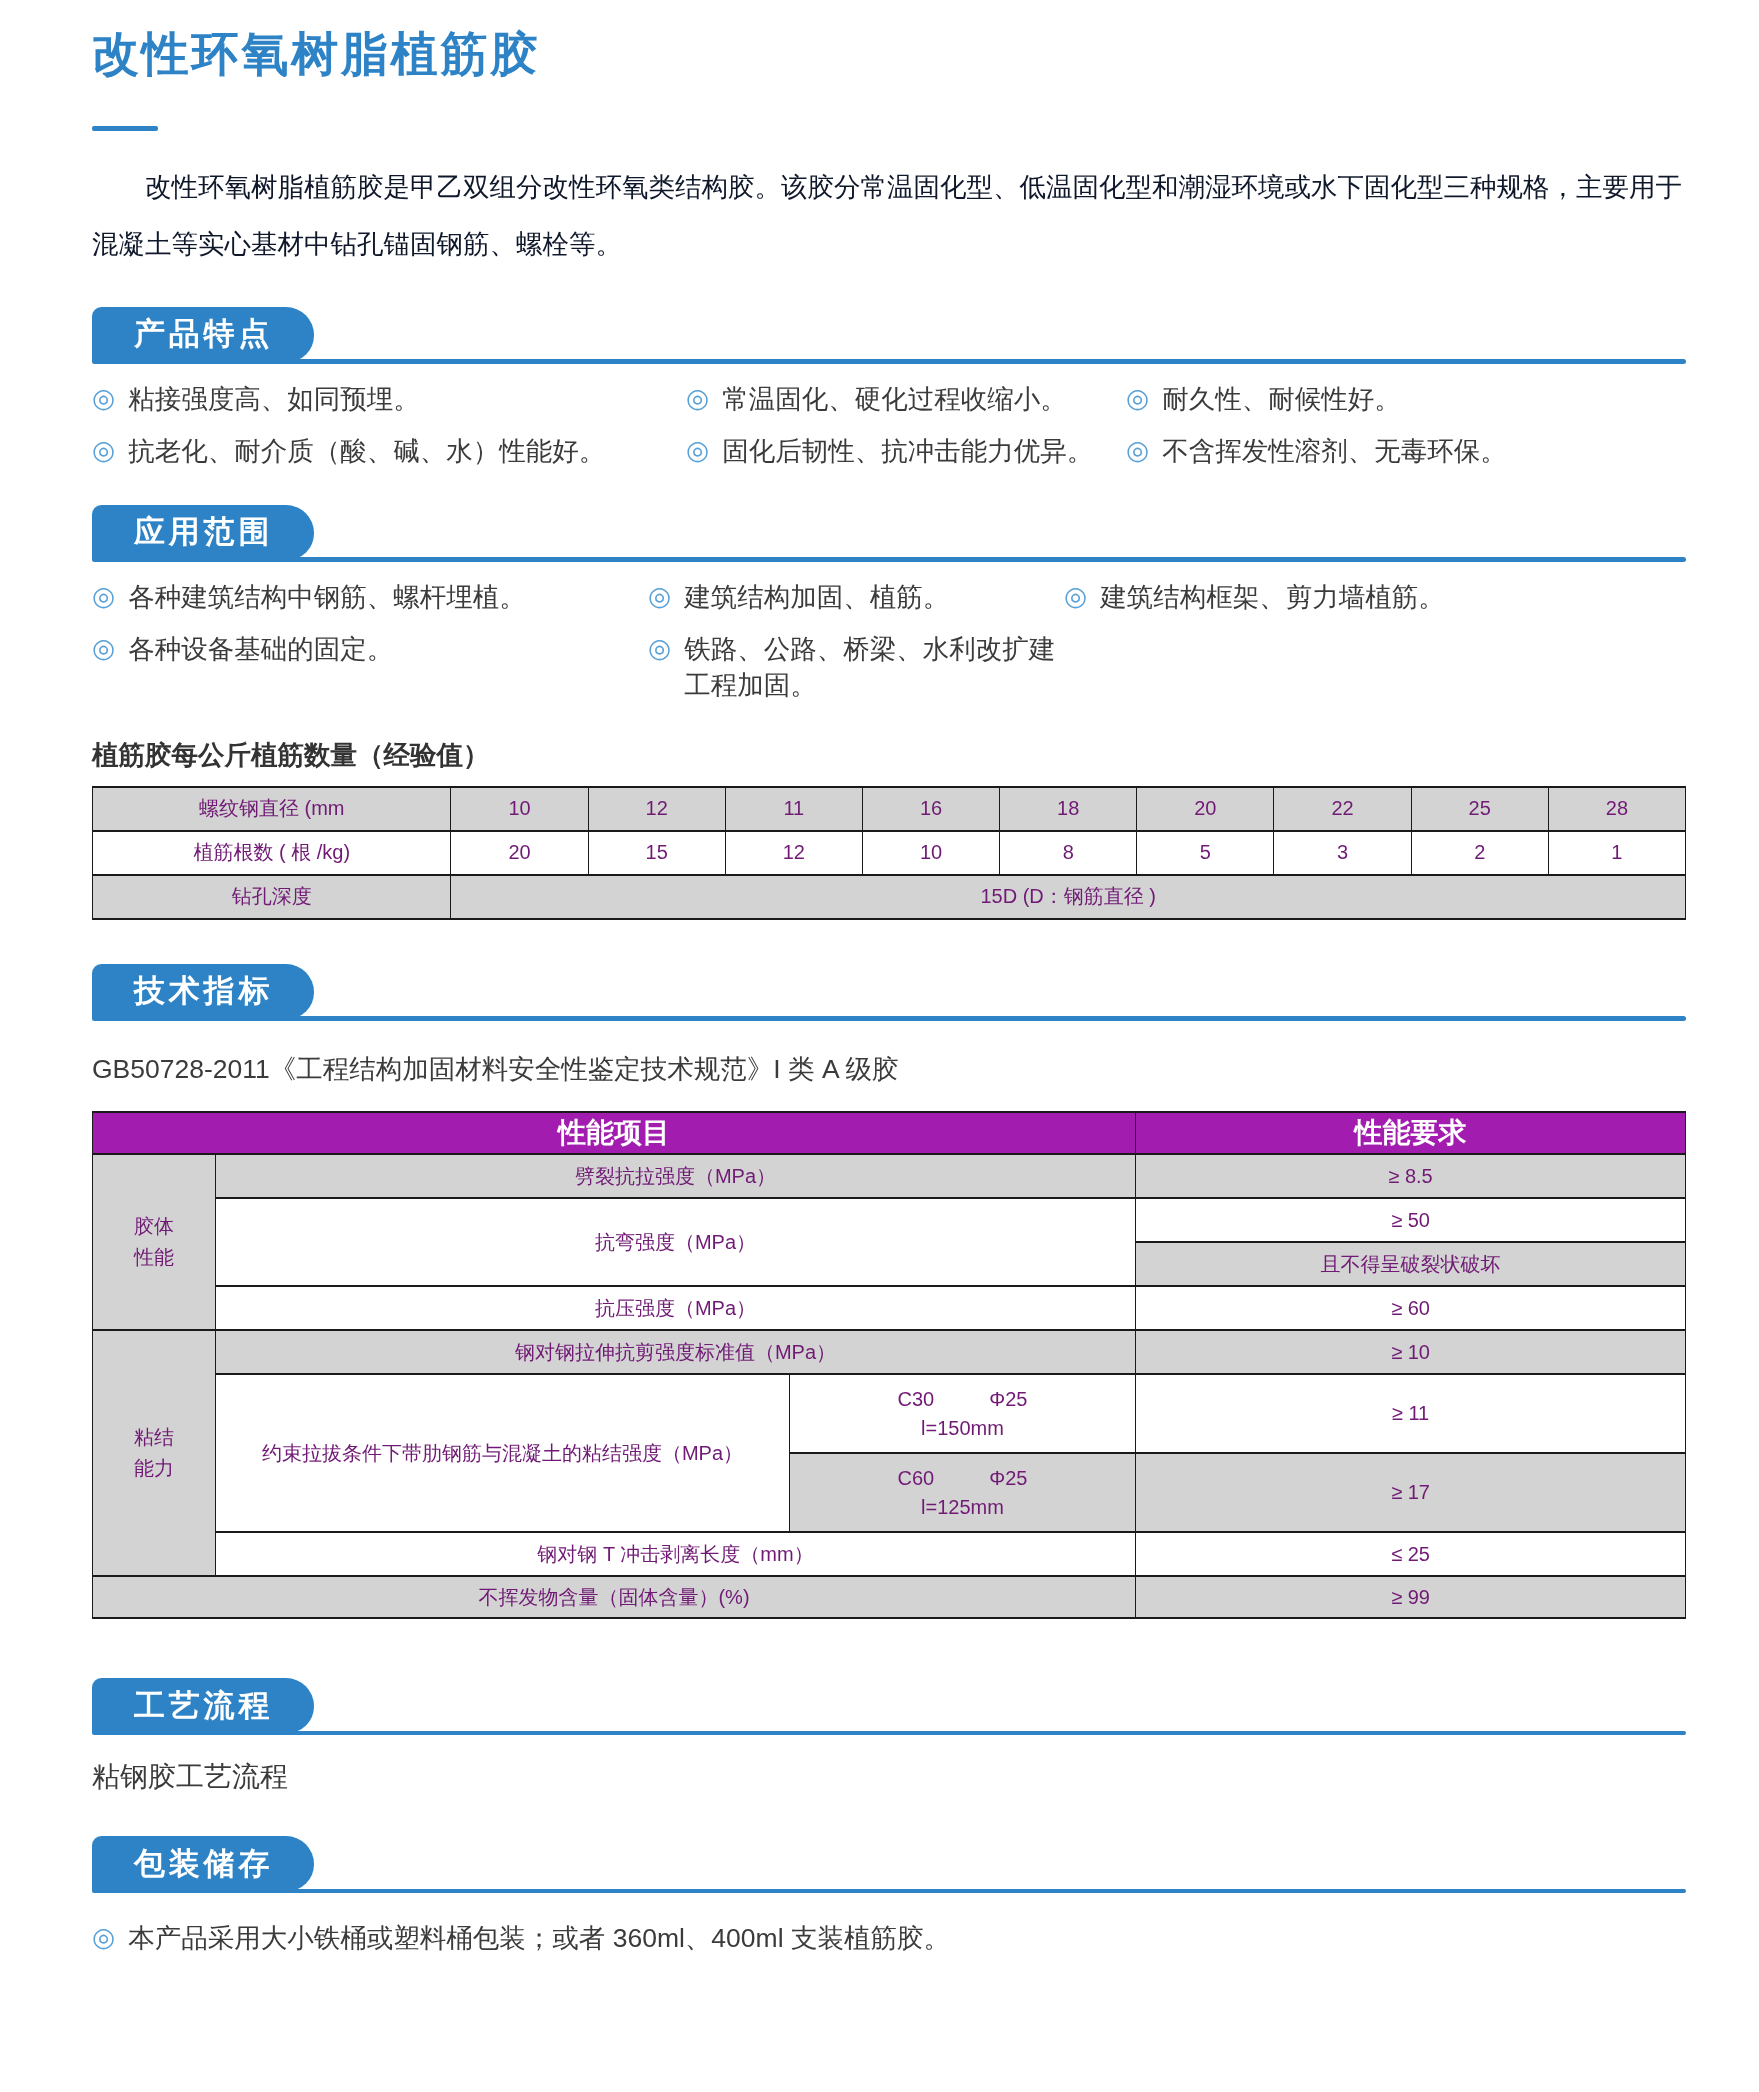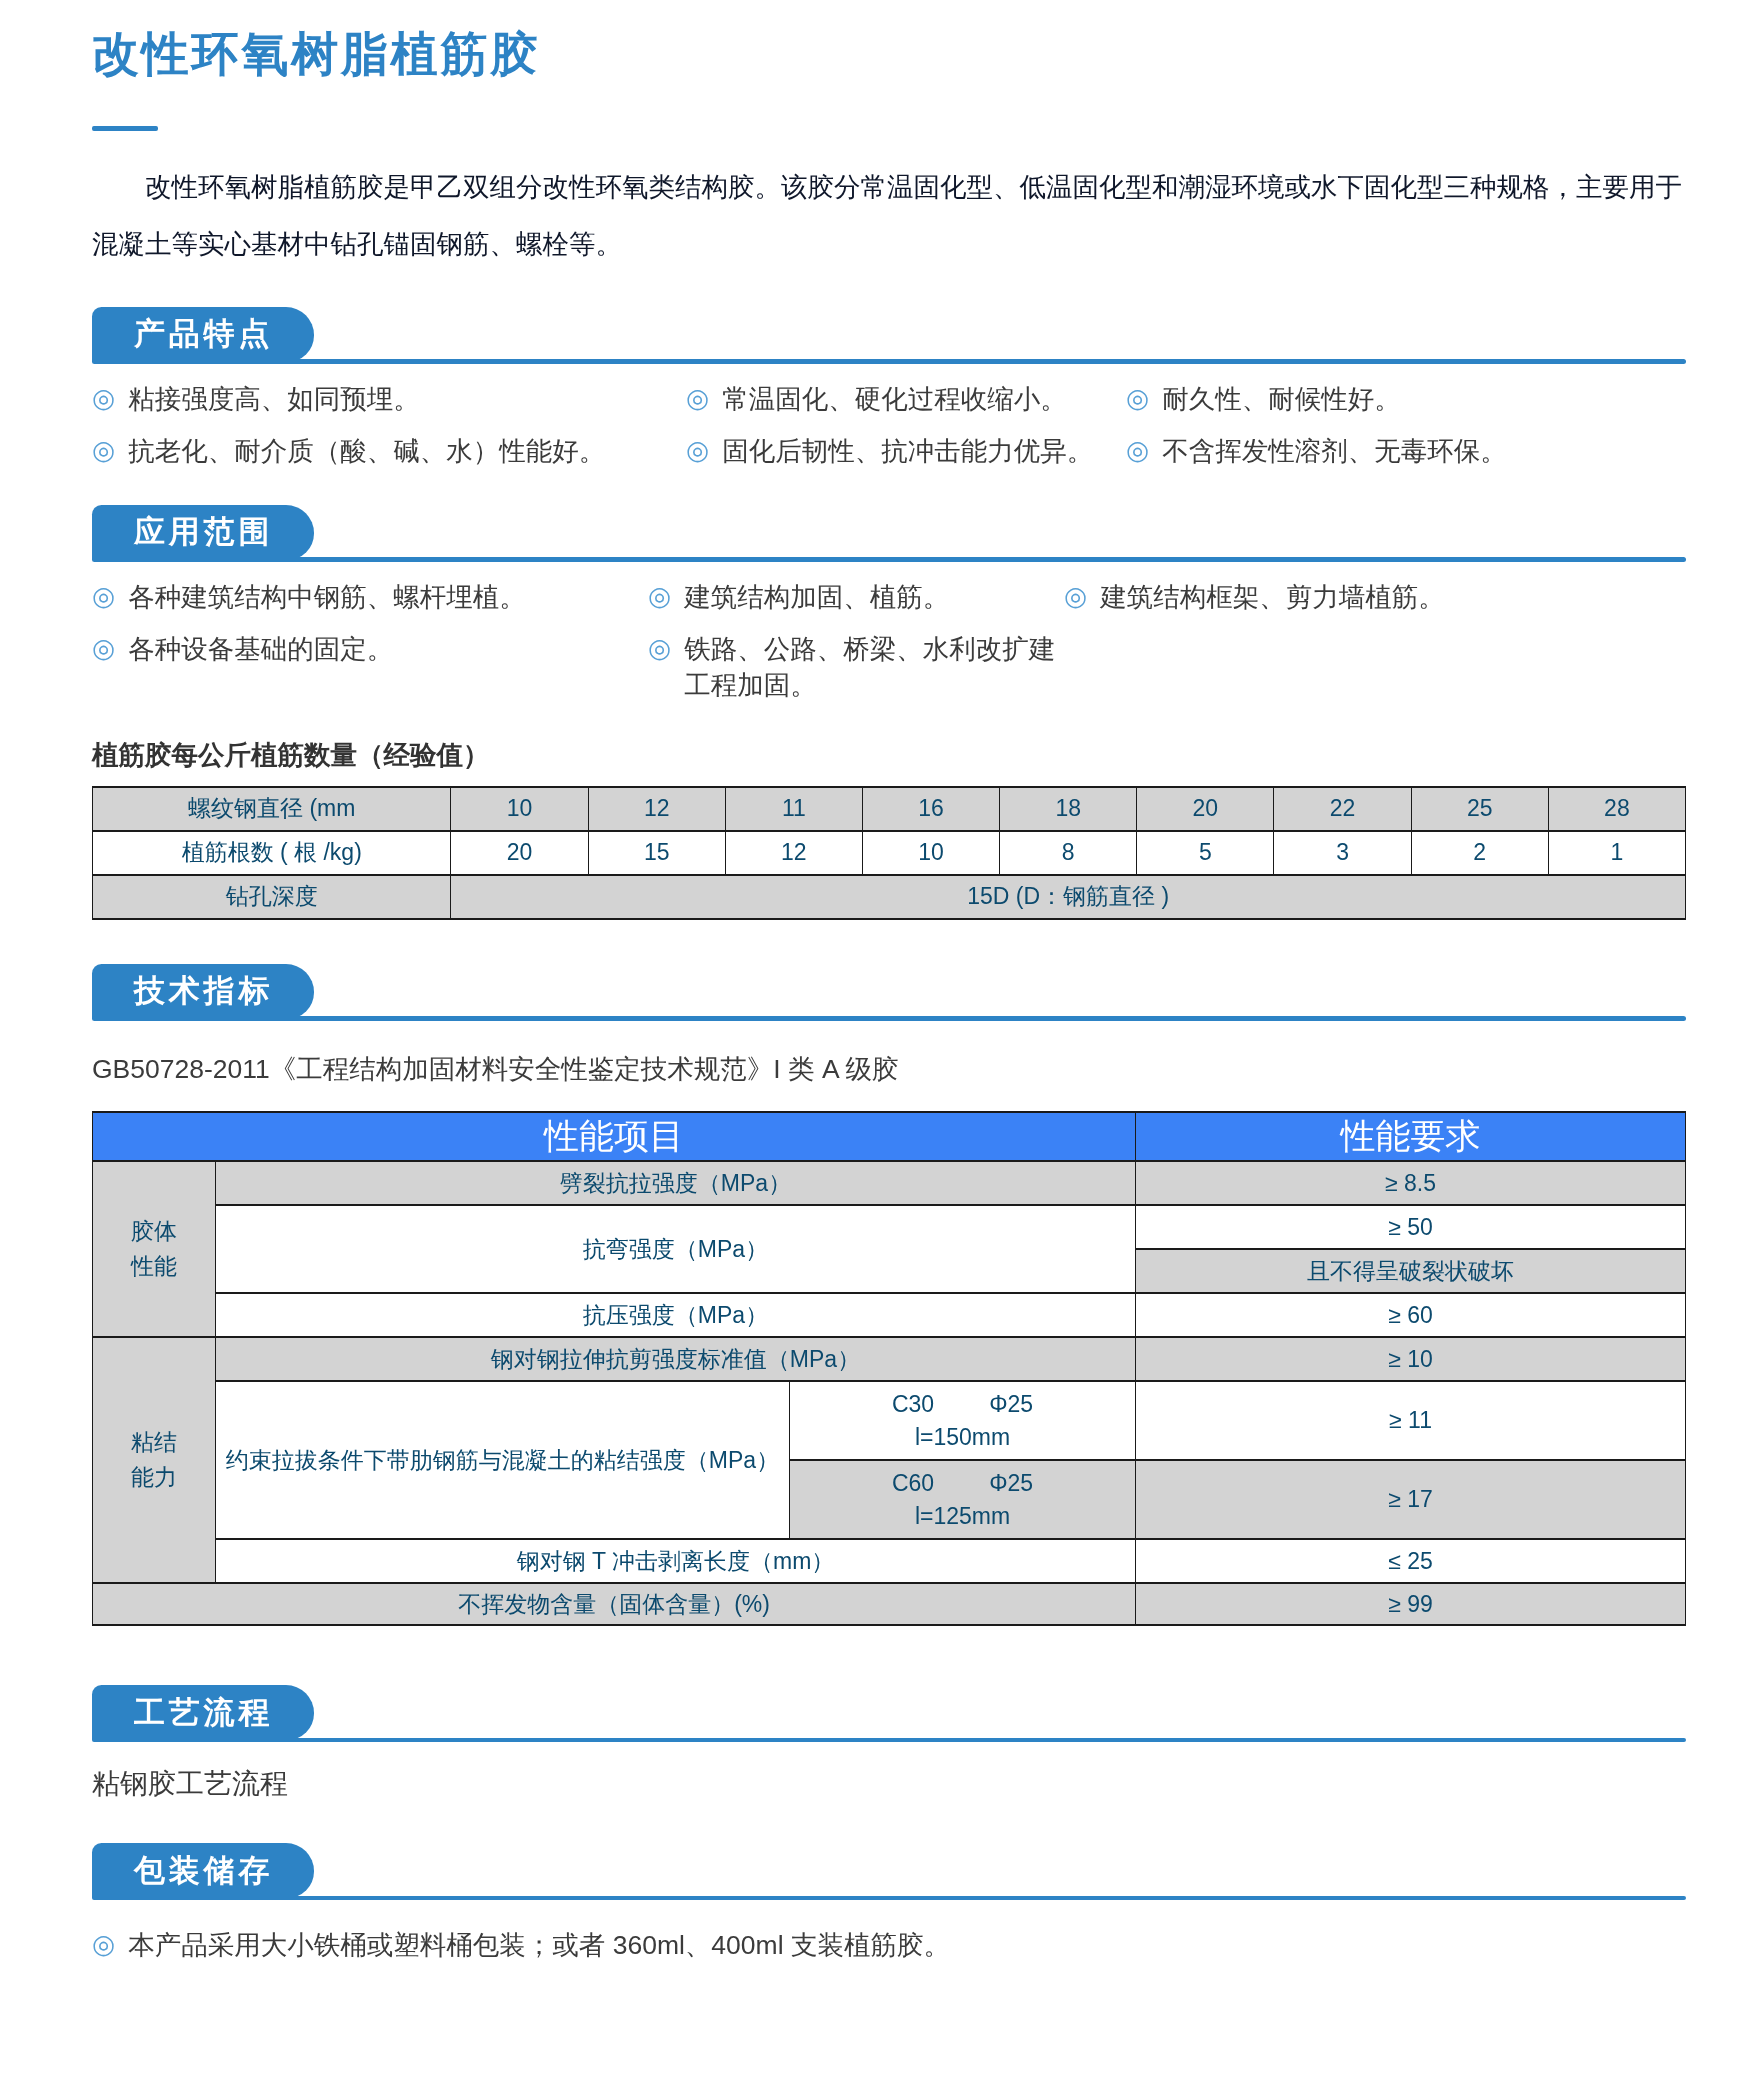--- a/index.html
+++ b/index.html
@@ -24,36 +24,36 @@
   .bullets.cols-b{grid-template-columns:556px 416px 1fr;}
   .bullet-item{display:flex;align-items:flex-start;}
   .bullet{color:#58a0d6;margin-right:13.2px;font-size:26.5px;line-height:1.3;}
   .bullet::before{content:"◎";}
   .bullet-list{margin-top:24.6px;font-size:26.5px;}
   .bullet-list .bullet-item{margin-bottom:16px;}
 
   
   table{border-collapse:collapse;table-layout:fixed;}
   td{border-left:1.9px solid #1a1a1a;border-right:1.9px solid #1a1a1a;border-top:2.8px solid #1a1a1a;border-bottom:2.8px solid #1a1a1a;
-     text-align:center;vertical-align:middle;font-size:23px;color:#0c4a6e;padding:0 5.7px;box-sizing:border-box;}
+     text-align:center;vertical-align:middle;font-size:20px;color:#701a75;padding:0 5.7px;box-sizing:border-box;}
   .gray-cell{background:#d3d3d3;}
   .white-cell{background:#ffffff;}
 
   
   .table-caption{margin-top:34px;font-size:26.5px;font-weight:bold;color:#333;}
   table.rebar{width:1594px;margin-top:13.2px;}
   table.rebar tr{height:44px;}
 
   
   .tech-note{margin-top:30px;width:1594px;text-align:left;font-size:26.5px;color:#3b3b3b;}
   table.tech{width:1594px;margin-top:24.6px;}
   tr.h44{height:42px;}
   tr.h46{height:44px;}
   tr.h84{height:79px;}
-  td.head-cell{background:#3b82f6;color:#ffffff;font-weight:normal;font-size:35px;}
+  td.head-cell{background:#a21caf;color:#ffffff;font-weight:bold;font-size:28px;}
   td.grp{white-space:pre-line;line-height:1.55;}
   .cond-top{display:flex;justify-content:center;gap:55px;}
   .cond-len{margin-top:5.7px;}
 
   
   .flow-subtitle{margin-top:23px;font-size:28px;color:#3b3b3b;}
   .flow{position:relative;height:142px;margin-top:7.6px;width:1594px;}
   .flow-box{position:absolute;height:55px;background:#ffffff;border:1.9px solid #5da4d8;
     display:flex;align-items:center;justify-content:center;font-size:25.6px;color:#222;box-sizing:border-box;}
   .flow-arrow{position:absolute;height:2.8px;background:#111;}

